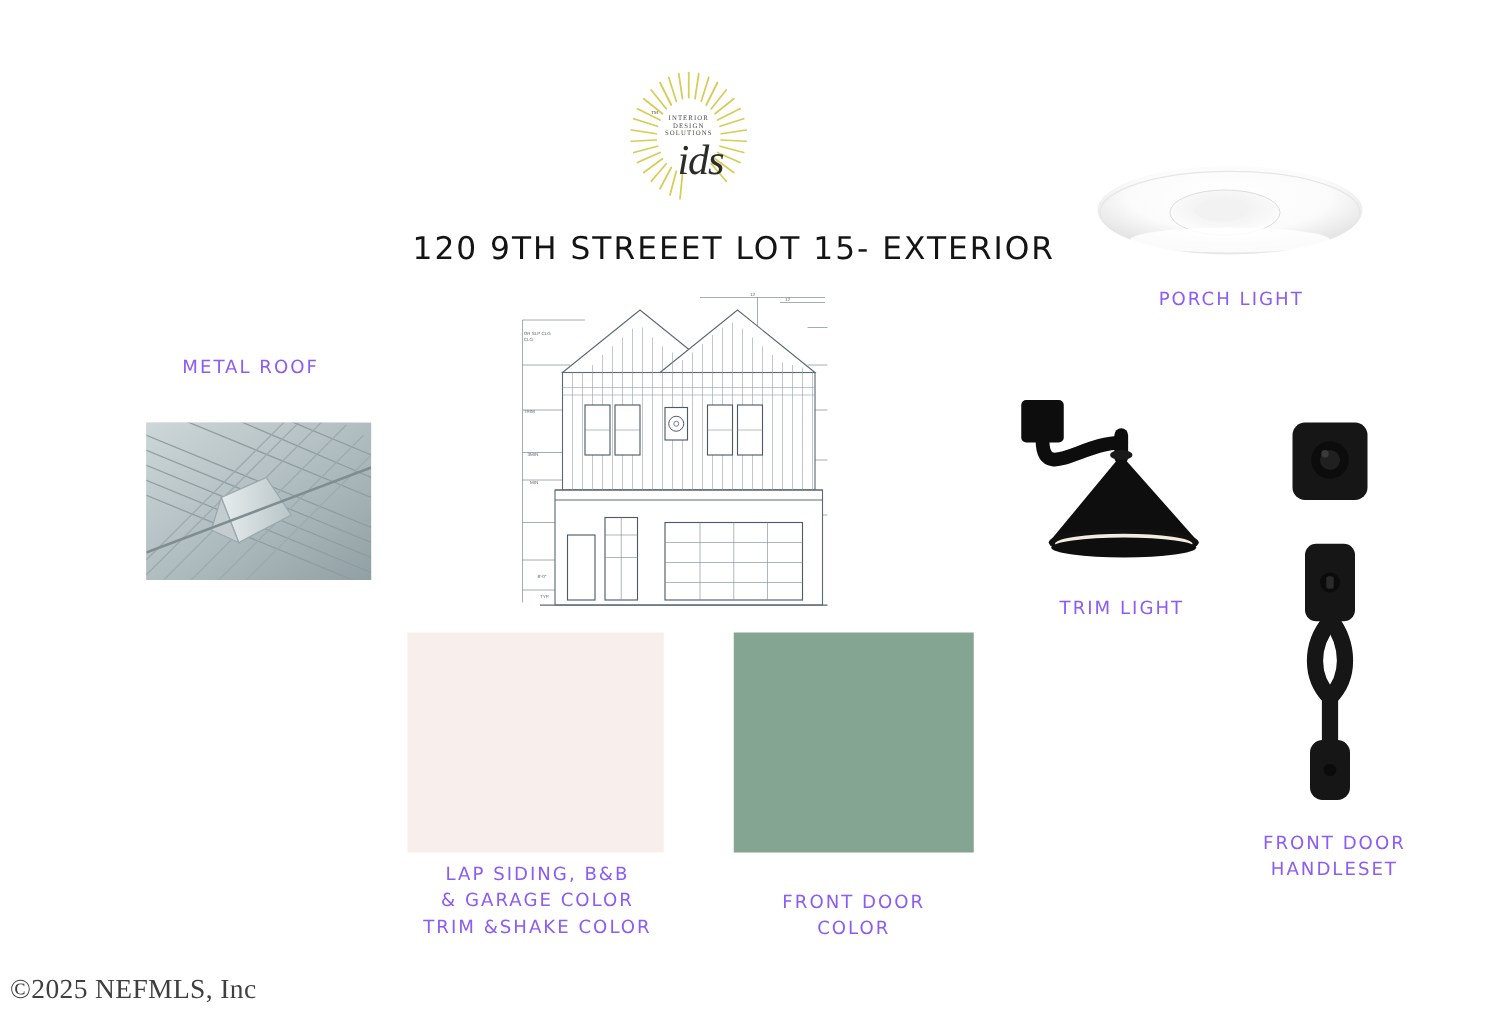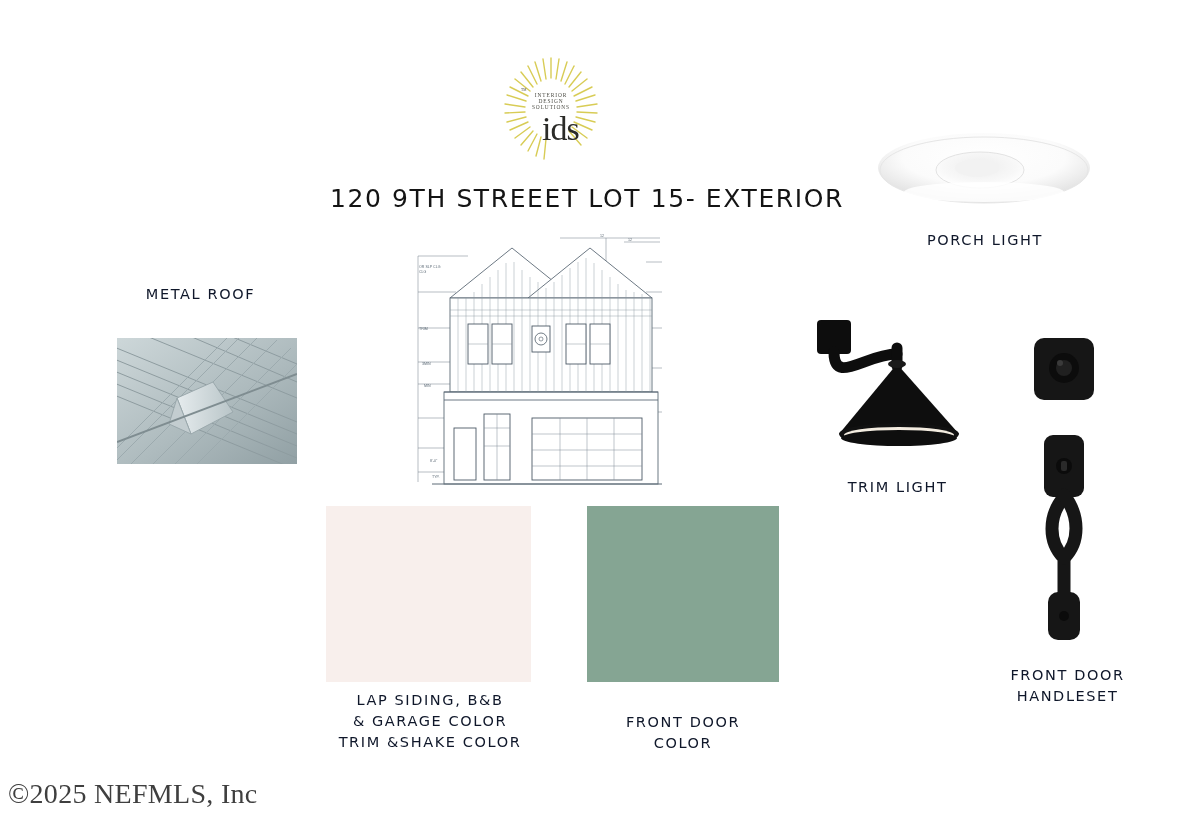--- a/index.html
+++ b/index.html
@@ -47,20 +47,21 @@
     color: #4a4a42;
     position: absolute;
     left: 33px;
     top: 36px;
   }
   #logo-monogram {
     position: absolute;
     left: 54px;
     top: 58px;
     font-family: "Liberation Serif", serif;
+    font-style: italic;
     font-size: 34px;
     color: #2b2b28;
     letter-spacing: -1px;
   }
 
   
   #board-title {
     left: 0;
     top: 184px;
     width: 1200px;
@@ -72,21 +73,21 @@
     font-weight: 400;
   }
   
   #board-title { transform: translateX(-13px); }
 
   
   .caption {
     text-align: center;
     font-size: 14.5px;
     letter-spacing: 1.6px;
-    color: #0f172a;
+    color: #8b5cf6;
     font-family: "DejaVu Sans", sans-serif;
     line-height: 21px;
     white-space: pre-line;
   }
 
   
   #metal-roof-label { left: 68px; top: 284px; width: 265px; }
   #metal-roof-img {
     left: 117px; top: 338px; width: 180px; height: 126px;
     overflow: hidden;
@@ -121,21 +122,21 @@
   #swatch-door {
     left: 587px; top: 506px; width: 192px; height: 176px;
     background: #85a593;
   }
   #swatch-door-label { left: 587px; top: 712px; width: 192px; }
 
   
   #footer-watermark {
     left: 8px; top: 778px;
     font-family: "Liberation Serif", serif;
-    font-size: 28px;
+    font-size: 22px;
     color: #2f2f2f;
     letter-spacing: 0.3px;
     opacity: 0.92;
   }
 </style>
 </head>
 <body>
 
 <div id="logo-block" class="abs">
   <svg id="logo-sun" width="130" height="120" viewBox="0 0 130 120">

